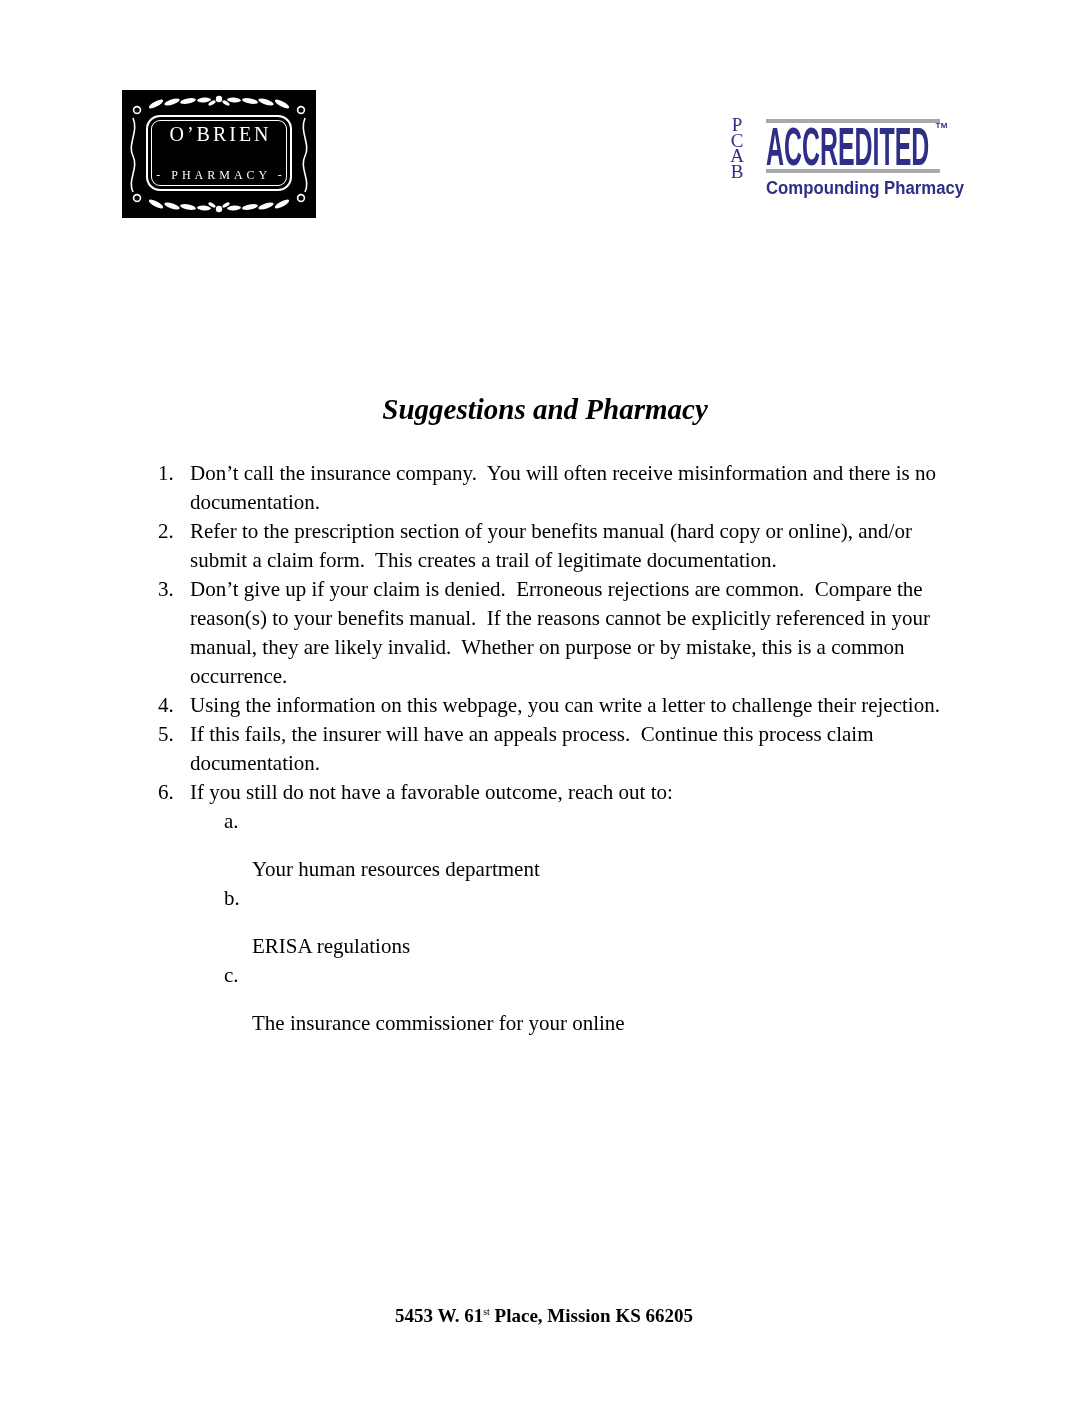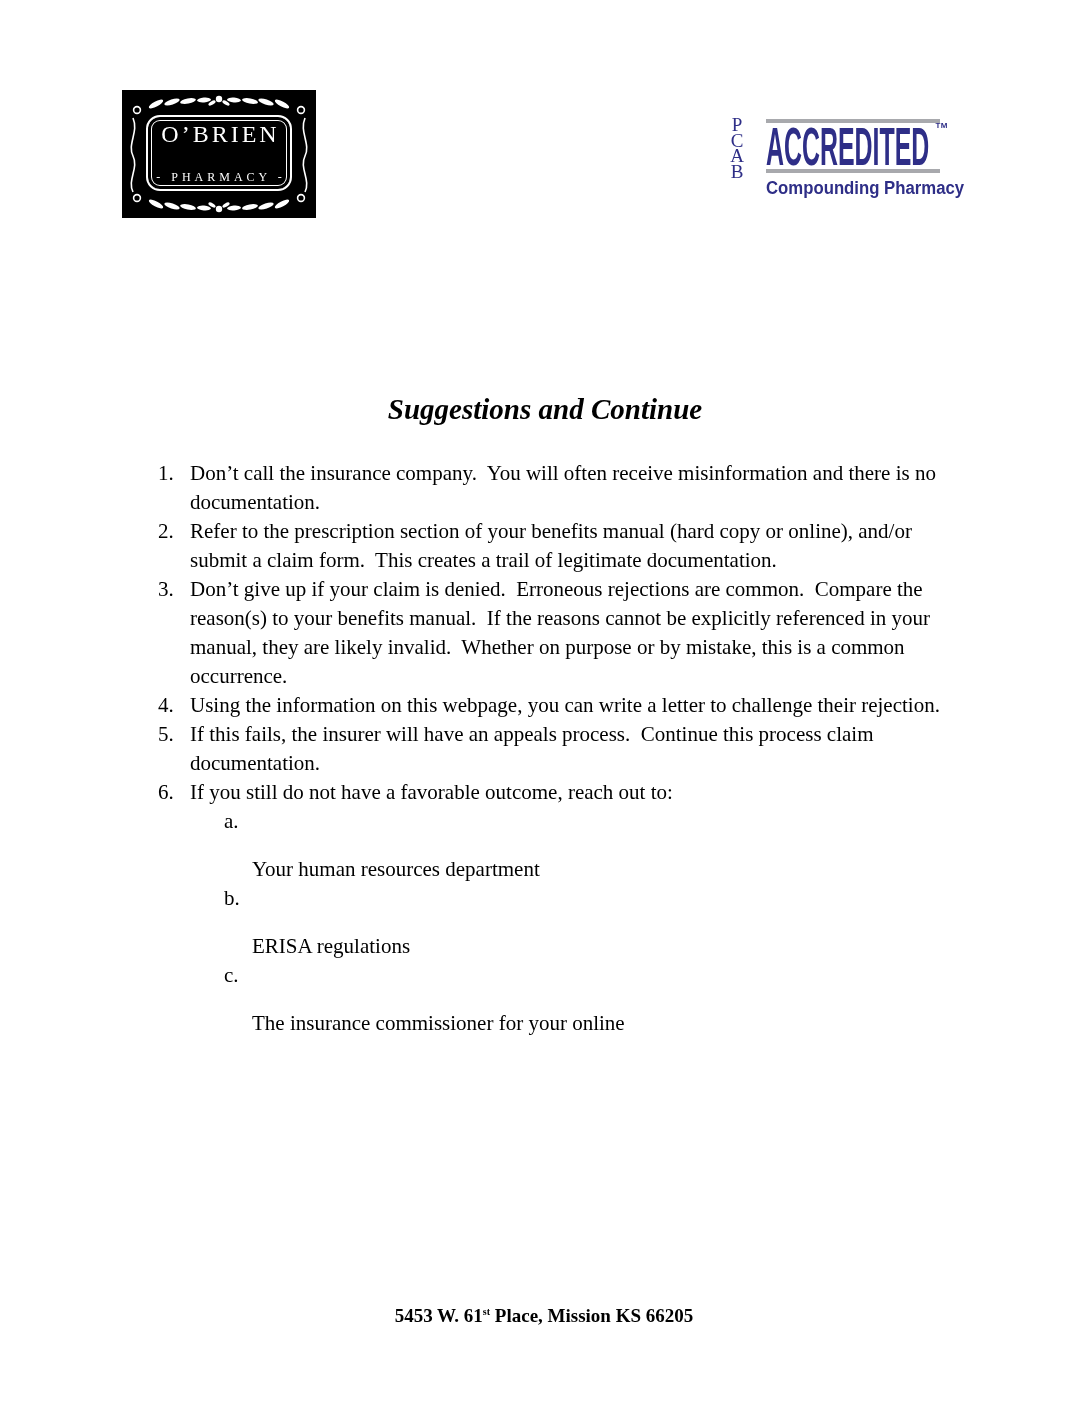--- a/index.html
+++ b/index.html
@@ -23,21 +23,21 @@
   .obrien-logo svg { position:absolute; inset:0; }
   .obrien-panel {
     position:absolute; left:24px; right:24px; top:25px; bottom:27px;
     border:2px solid #fff;
     border-radius:14px 14px 14px 14px;
     box-shadow: inset 0 0 0 3px #000, inset 0 0 0 4px #fff;
     display:flex; flex-direction:column; align-items:center; justify-content:center;
     background:#000;
   }
   .obrien-name {
-    color:#fff; font-size:24px; letter-spacing:3px;
+    color:#fff; font-size:20px; letter-spacing:3px;
     font-family:"Liberation Serif", serif; font-weight:normal;
     white-space:nowrap; padding-left:3px;
   }
   .obrien-sub {
     color:#fff; font-size:12px; letter-spacing:4px;
     margin-top:22px; white-space:nowrap; padding-left:4px;
   }
 
   
   .pcab {
@@ -99,21 +99,21 @@
   .subitem .text { flex:1; white-space:pre-wrap;margin-top:48px; }
   .closing { margin-left:32px; white-space:pre-wrap; }
 
   
   .footer {
     position:absolute; left:0; right:0; top:1301px;
     text-align:center;
     font-weight:bold; font-size:19px; line-height:22px;
     font-family:"Liberation Serif", serif;
   }
-  .footer sup { font-size:10px; font-weight:bold; }
+  .footer sup { font-size:10px; font-weight:normal; }
   .footer .phone { white-space:pre; }
 </style>
 </head>
 <body>
 
 <div class="page">
 
   <div class="obrien-logo">
     <svg viewBox="0 0 194 128">
       <rect width="194" height="128" fill="#000"></rect>
@@ -172,21 +172,21 @@
       <div class="pcab-acc-row">
         <span class="pcab-accredited">ACCREDITED</span>
         <span class="pcab-tm">TM</span>
       </div>
       <div class="pcab-bar bottom"></div>
       <div class="pcab-tagline">Compounding Pharmacy</div>
     </div>
   </div>
 
   <div class="content">
-    <h1 class="doc-title">Suggestions and Continue</h1>
+    <h1 class="doc-title">Suggestions and Pharmacy</h1>
 
     <div class="list">
       <div class="item">
         <span class="num">1.</span>
         <span class="text">Don’t call the insurance company.  You will often receive misinformation and there is no documentation.</span>
       </div>
       <div class="item">
         <span class="num">2.</span>
         <span class="text">Refer to the prescription section of your benefits manual (hard copy or online), and/or submit a claim form.  This creates a trail of legitimate documentation.</span>
       </div>

